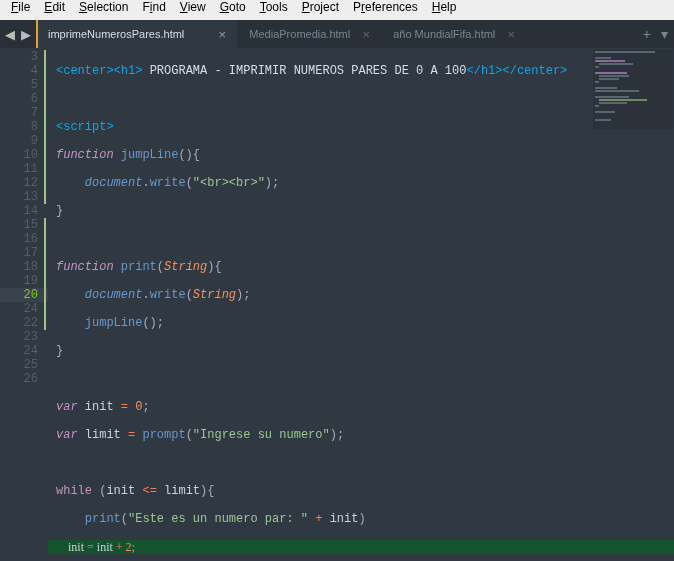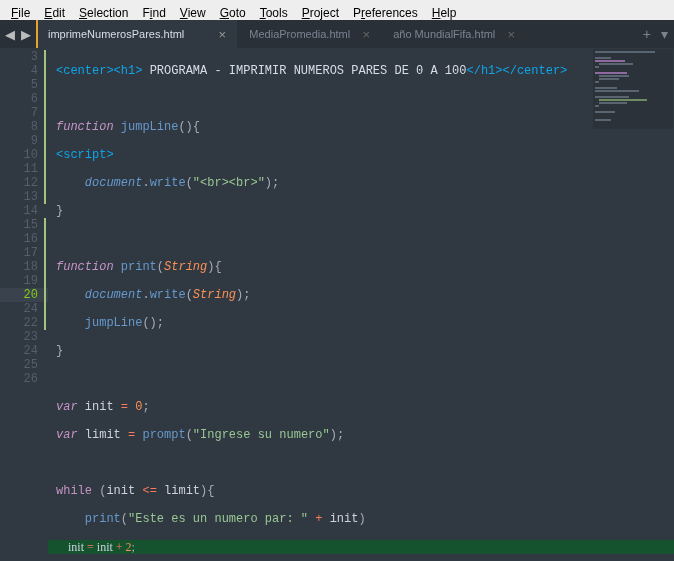--- a/index.html
+++ b/index.html
@@ -10,21 +10,21 @@
   color: #d8dee9;
   width: 674px;
   height: 561px;
   overflow: hidden;
   position: relative;
 }
 .menubar {
   height: 20px;
   background: #eeeeee;
   display: flex;
-  align-items: flex-end;
+  align-items: flex-start;
   padding: 0 4px;
   color: #000;
 }
 .menubar-item {
   padding: 0 7px;
   cursor: default;
   font-size: 12px;
 }
 .menubar-item u { text-decoration: underline; }
 .tabbar {
@@ -205,22 +205,22 @@
       <div class="lnum">24</div>
       <div class="lnum">22</div>
       <div class="lnum">23</div>
       <div class="lnum">24</div>
       <div class="lnum">25</div>
       <div class="lnum">26</div>
     </div>
   <div class="code">
 <div class="line"><span class="tag">&lt;center&gt;</span><span class="tag">&lt;h1&gt;</span><span class="txt"> </span><span class="txt">PROGRAMA - IMPRIMIR NUMEROS PARES DE 0 A 100</span><span class="tag">&lt;/h1&gt;</span><span class="tag">&lt;/center&gt;</span></div>
 <div class="line"></div>
+<div class="line"><span class="tag">&lt;script&gt;</span></div>
 <div class="line"><span class="keyword-i">function</span><span class="plain"> </span><span class="fn">jumpLine</span><span class="punc">(){</span></div>
-<div class="line"><span class="tag">&lt;script&gt;</span></div>
 <div class="line">    <span class="obj-i">document</span><span class="punc">.</span><span class="fn">write</span><span class="punc">(</span><span class="str">"&lt;br&gt;&lt;br&gt;"</span><span class="punc">);</span></div>
 <div class="line"><span class="punc">}</span></div>
 <div class="line"></div>
 <div class="line"><span class="keyword-i">function</span><span class="plain"> </span><span class="fn">print</span><span class="punc">(</span><span class="param">String</span><span class="punc">){</span></div>
 <div class="line">    <span class="obj-i">document</span><span class="punc">.</span><span class="fn">write</span><span class="punc">(</span><span class="param">String</span><span class="punc">);</span></div>
 <div class="line">    <span class="fn">jumpLine</span><span class="punc">();</span></div>
 <div class="line"><span class="punc">}</span></div>
 <div class="line"></div>
 <div class="line"><span class="keyword-i">var</span><span class="plain"> </span><span class="plain">init</span><span class="op"> = </span><span class="num">0</span><span class="punc">;</span></div>
 <div class="line"><span class="keyword-i">var</span><span class="plain"> </span><span class="plain">limit</span><span class="op"> = </span><span class="fn">prompt</span><span class="punc">(</span><span class="str">"Ingrese su numero"</span><span class="punc">);</span></div>

